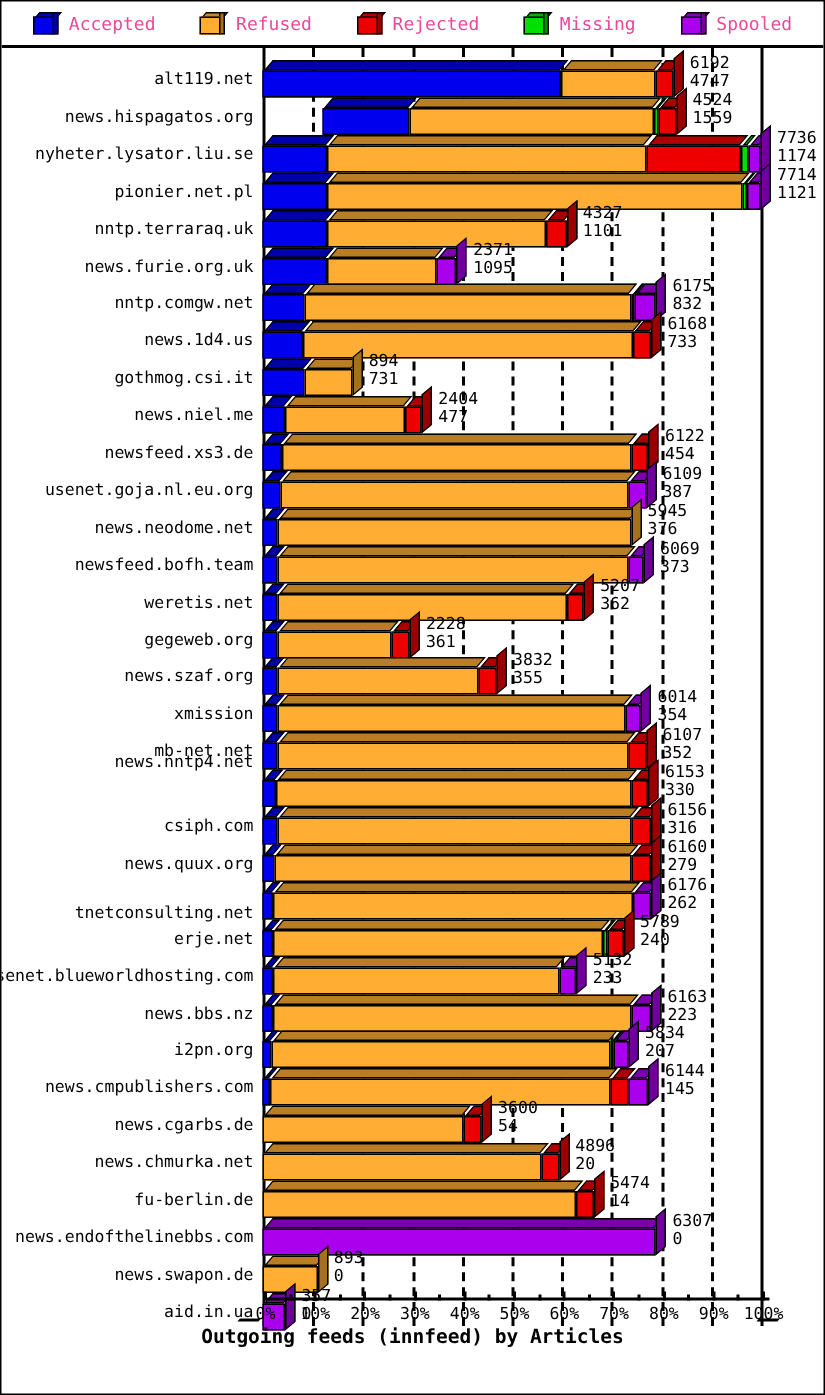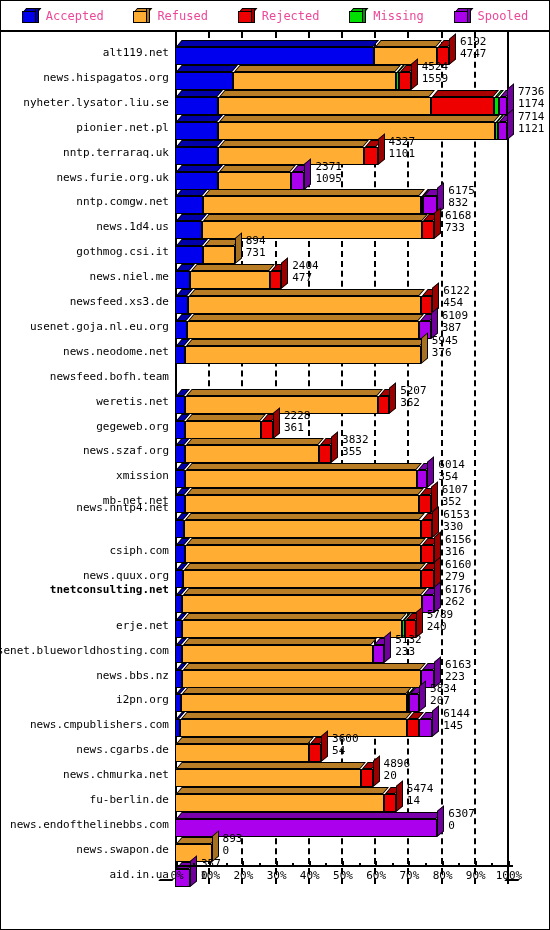--- a/index.html
+++ b/index.html
@@ -148,21 +148,21 @@
         <div class="ylabel" style="top: 313.8px;">news.neodome.net</div>
         <div class="ylabel" style="top: 338.7px;">newsfeed.bofh.team</div>
         <div class="ylabel" style="top: 363.6px;">weretis.net</div>
         <div class="ylabel" style="top: 388.5px;">gegeweb.org</div>
         <div class="ylabel" style="top: 413.4px;">news.szaf.org</div>
         <div class="ylabel" style="top: 438.3px;">xmission</div>
         <div class="ylabel" style="top: 463.2px;">mb-net.net</div>
         <div class="ylabel" style="top: 470px;">news.nntp4.net</div>
         <div class="ylabel" style="top: 513px;">csiph.com</div>
         <div class="ylabel" style="top: 537.9px;">news.quux.org</div>
-        <div class="ylabel" style="top: 552px; font-weight: bold;">tnetconsulting.net</div>
+        <div class="ylabel" style="top: 571px;">tnetconsulting.net</div>
         <div class="ylabel" style="top: 587.7px;">erje.net</div>
         <div class="ylabel" style="top: 612.6px;">usenet.blueworldhosting.com</div>
         <div class="ylabel" style="top: 637.5px;">news.bbs.nz</div>
         <div class="ylabel" style="top: 662.4px;">i2pn.org</div>
         <div class="ylabel" style="top: 687.3px;">news.cmpublishers.com</div>
         <div class="ylabel" style="top: 712.2px;">news.cgarbs.de</div>
         <div class="ylabel" style="top: 737.1px;">news.chmurka.net</div>
         <div class="ylabel" style="top: 762px;">fu-berlin.de</div>
         <div class="ylabel" style="top: 786.9px;">news.endofthelinebbs.com</div>
         <div class="ylabel" style="top: 811.8px;">news.swapon.de</div>
@@ -189,21 +189,21 @@
           </div>
           <div class="seg" style="left: 262.28px; width: 11.62px; background: rgb(238, 0, 0);">
             <div class="topface" style="background: rgb(171, 0, 0);"></div>
           </div>
           <div class="cap" style="left: 273.9px; background: rgb(155, 0, 0);"></div>
           <div class="vals" style="left: 281.9px;">
             <div>6192</div>
             <div>4747</div>
           </div>
         </div>
-        <div class="bar-row" style="top: 32.9px; width: 300px;">
+        <div class="bar-row" style="top: 32.9px; width: 300px; margin-left: 40px;">
           <div class="seg" style="left: 0px; width: 58.1px; background: rgb(0, 0, 238);">
             <div class="topface" style="background: rgb(0, 0, 171);"></div>
           </div>
           <div class="seg" style="left: 58.1px; width: 162.68px; background: rgb(255, 173, 51);">
             <div class="topface" style="background: rgb(184, 125, 37);"></div>
           </div>
           <div class="seg" style="left: 220.78px; width: 3.32px; background: rgb(0, 224, 0);">
             <div class="topface" style="background: rgb(0, 161, 0);"></div>
           </div>
           <div class="seg" style="left: 224.1px; width: 11.62px; background: rgb(238, 0, 0);">
@@ -388,20 +388,36 @@
           <div class="seg" style="left: 0px; width: 9.96px; background: rgb(0, 0, 238);">
             <div class="topface" style="background: rgb(0, 0, 171);"></div>
           </div>
           <div class="seg" style="left: 9.96px; width: 235.72px; background: rgb(255, 173, 51);">
             <div class="topface" style="background: rgb(184, 125, 37);"></div>
           </div>
           <div class="cap" style="left: 245.68px; background: rgb(166, 112, 33);"></div>
           <div class="vals" style="left: 253.68px;">
             <div>5945</div>
             <div>376</div>
+          </div>
+        </div>
+        <div class="bar-row" style="top: 331.7px; width: 374px;">
+          <div class="seg" style="left: 0px; width: 9.96px; background: rgb(0, 0, 238);">
+            <div class="topface" style="background: rgb(0, 0, 171);"></div>
+          </div>
+          <div class="seg" style="left: 9.96px; width: 234.06px; background: rgb(255, 173, 51);">
+            <div class="topface" style="background: rgb(184, 125, 37);"></div>
+          </div>
+          <div class="seg" style="left: 244.02px; width: 9.96px; background: rgb(170, 0, 238);">
+            <div class="topface" style="background: rgb(122, 0, 171);"></div>
+          </div>
+          <div class="cap" style="left: 253.98px; background: rgb(111, 0, 155);"></div>
+          <div class="vals" style="left: 261.98px;">
+            <div>6069</div>
+            <div>373</div>
           </div>
         </div>
         <div class="bar-row" style="top: 356.6px; width: 374px;">
           <div class="seg" style="left: 0px; width: 9.96px; background: rgb(0, 0, 238);">
             <div class="topface" style="background: rgb(0, 0, 171);"></div>
           </div>
           <div class="seg" style="left: 9.96px; width: 192.56px; background: rgb(255, 173, 51);">
             <div class="topface" style="background: rgb(184, 125, 37);"></div>
           </div>
           <div class="seg" style="left: 202.52px; width: 11.62px; background: rgb(238, 0, 0);">
@@ -699,20 +715,21 @@
             <div>0</div>
           </div>
         </div>
       </div>
   </div>
 
   <div id="xaxis">
     <div class="skewleft"></div>
     <div class="xline"></div>
     <div class="skewright"></div>
+    <div id="xtitle">Outgoing feeds (innfeed) by Articles</div>
   <div class="xtick" style="left: 175px;"></div>
       <div class="xminor" style="left: 191.6px;"></div>
       <div class="xlab" style="left: 176px;">0%</div>
       <div class="xtick" style="left: 208.2px;"></div>
       <div class="xminor" style="left: 224.8px;"></div>
       <div class="xlab" style="left: 209.2px;">10%</div>
       <div class="xtick" style="left: 241.4px;"></div>
       <div class="xminor" style="left: 258px;"></div>
       <div class="xlab" style="left: 242.4px;">20%</div>
       <div class="xtick" style="left: 274.6px;"></div>

